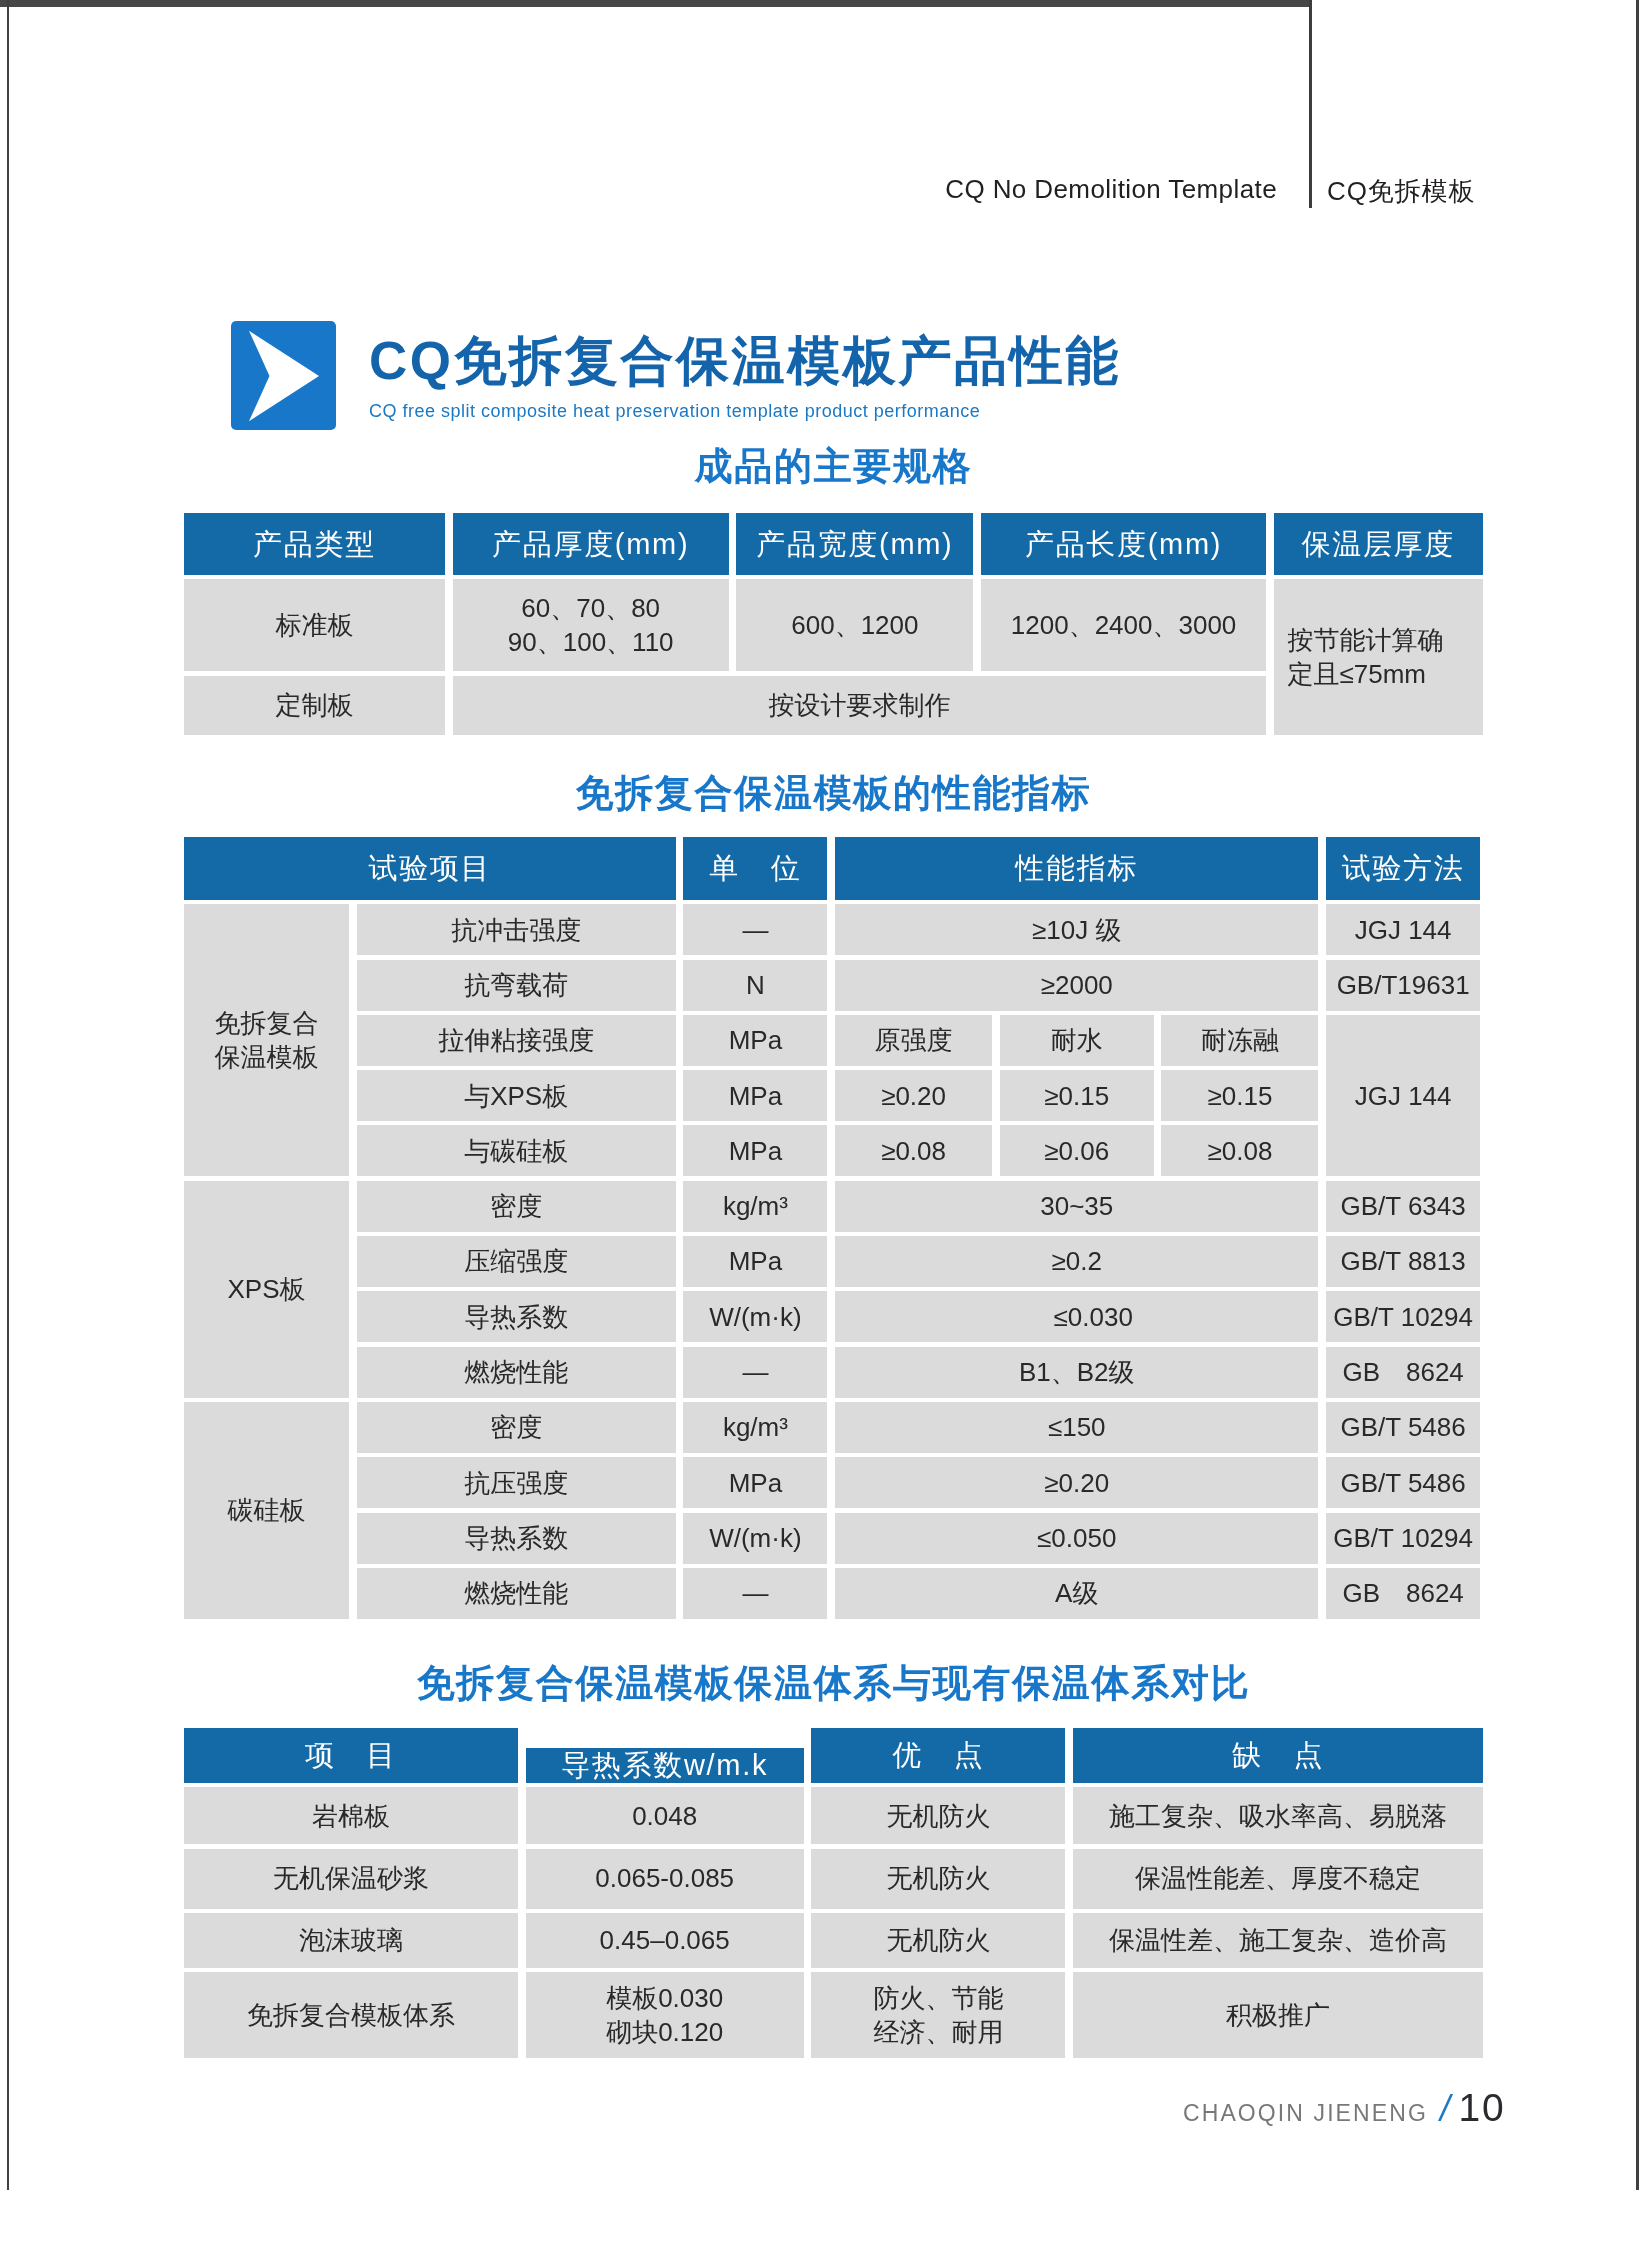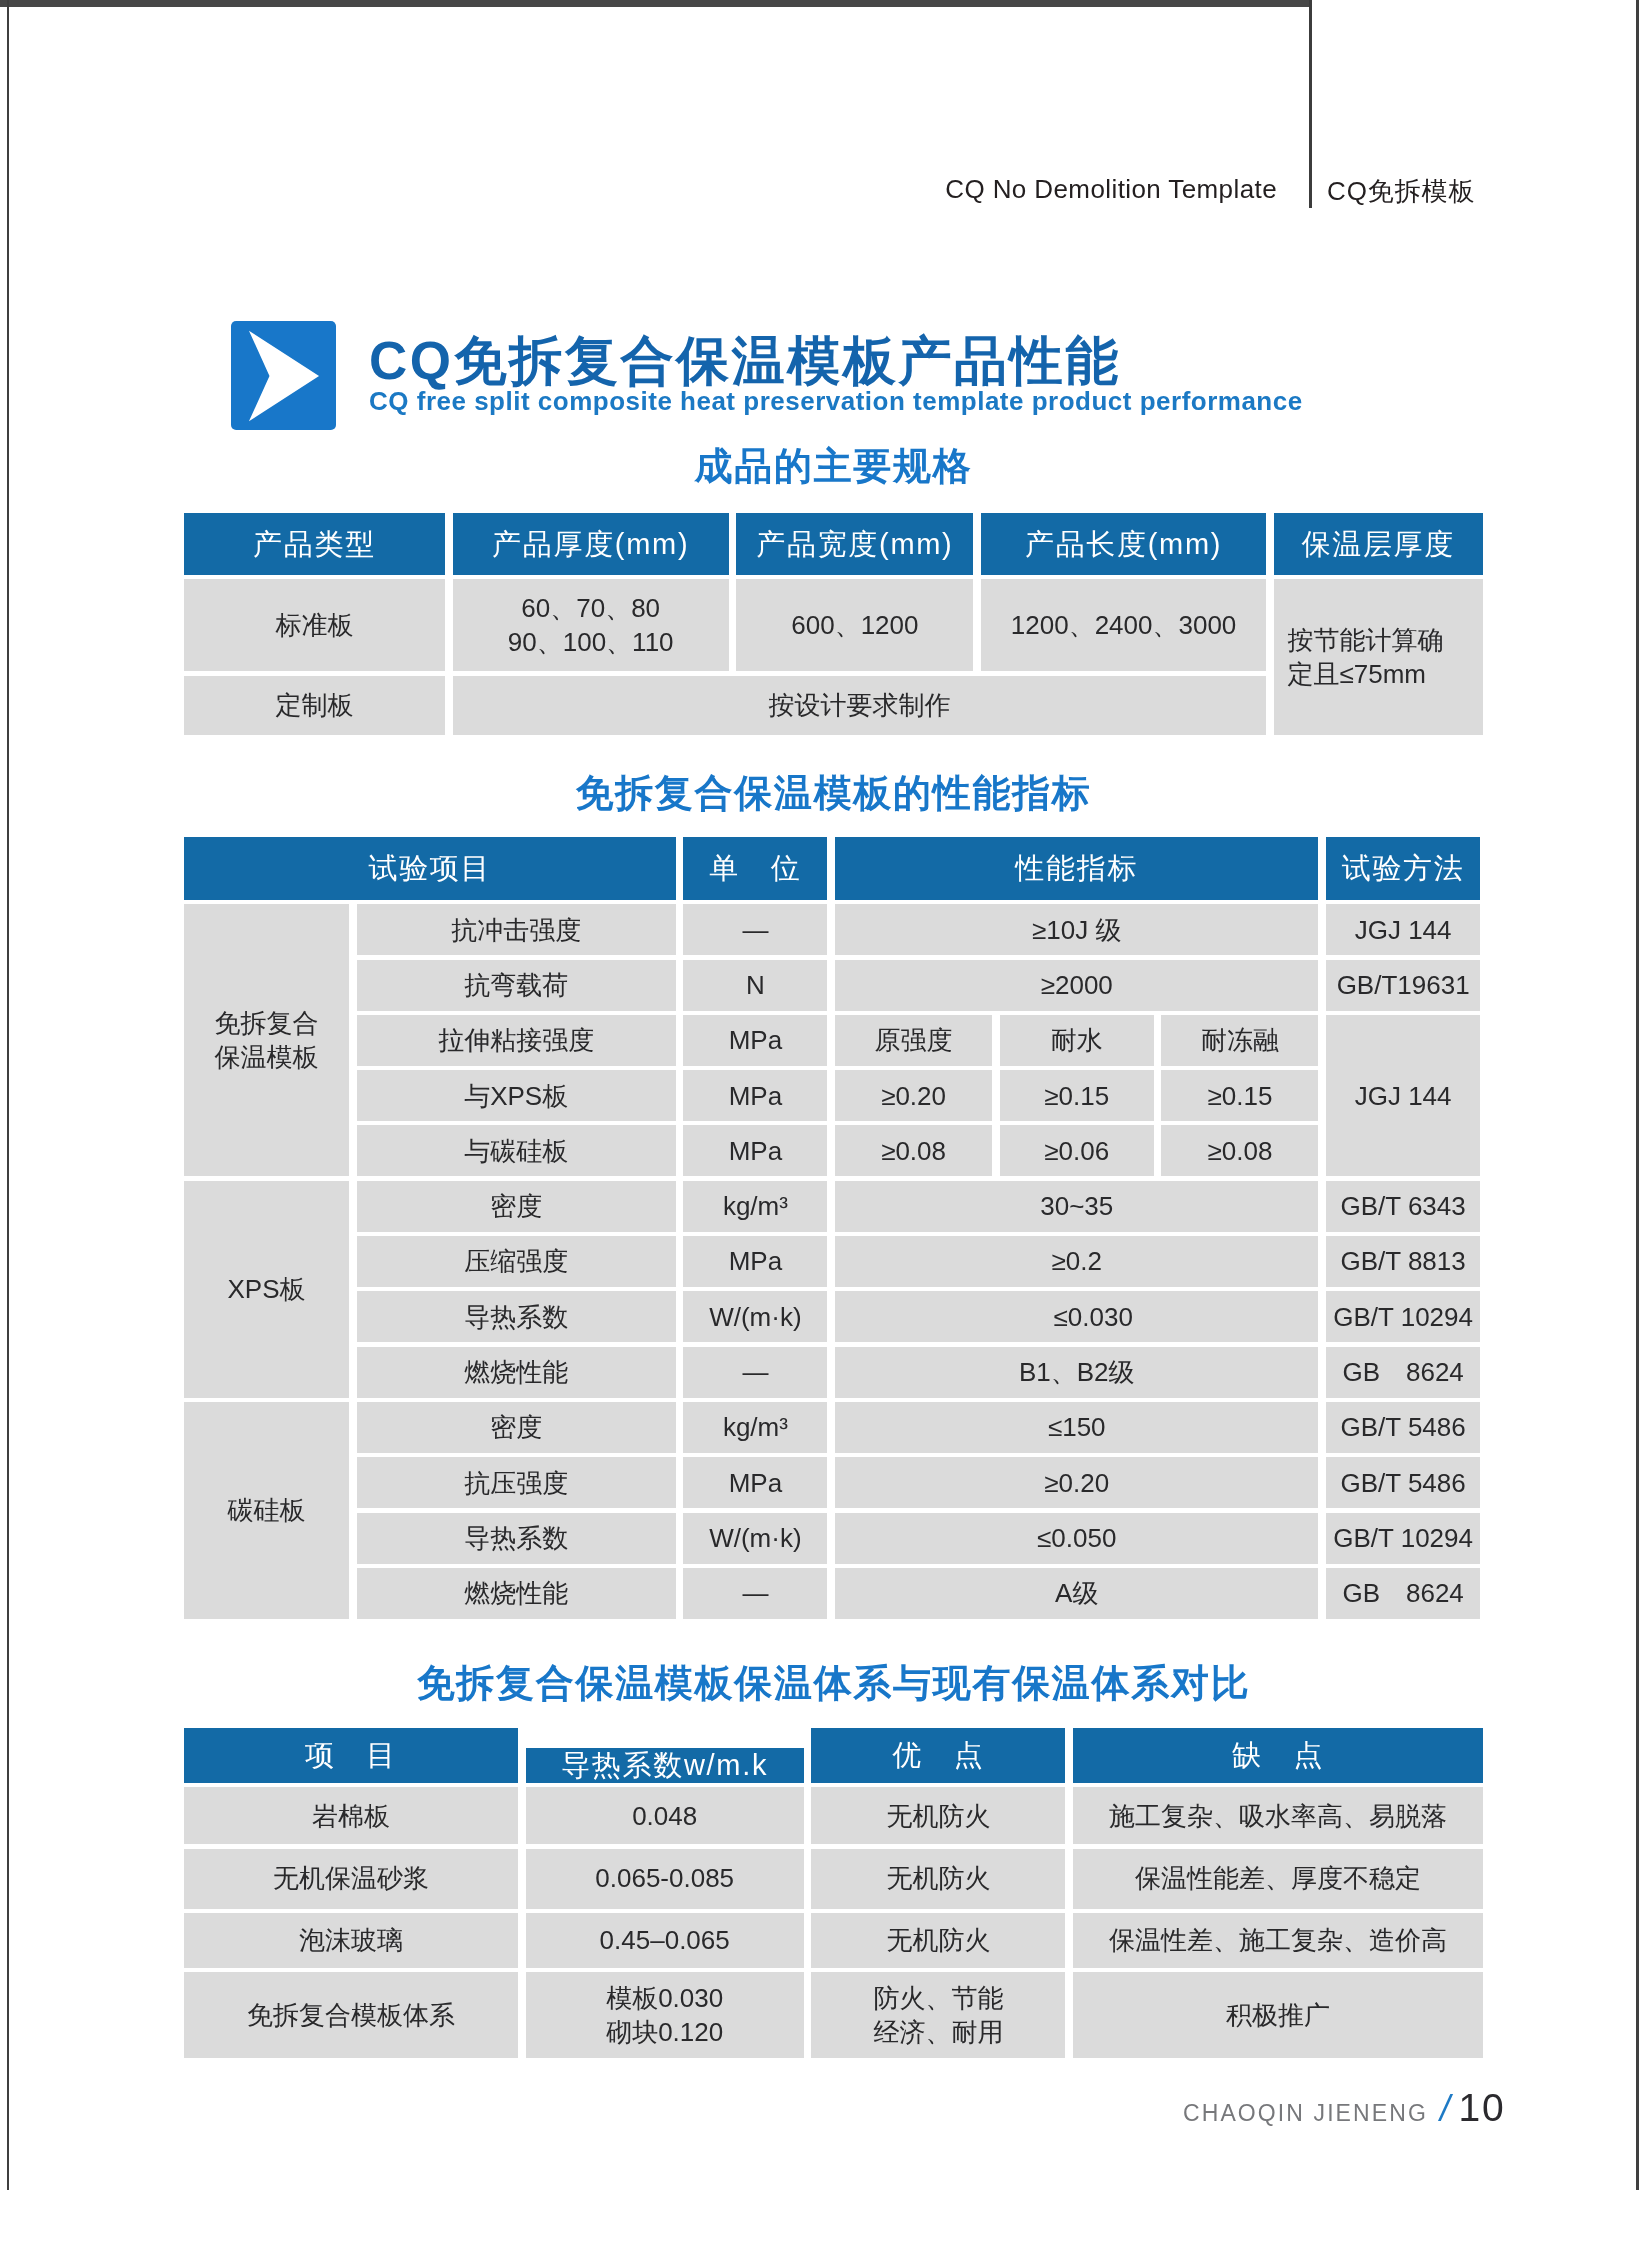--- a/index.html
+++ b/index.html
@@ -17,21 +17,21 @@
 
   
   .rh-en { position:absolute; top:174px; right:369px; font-size:26px; color:#231f20; letter-spacing:0.4px; }
   .rh-zh { position:absolute; top:174px; left:1327px; font-size:26px; color:#231f20; letter-spacing:0.9px; }
 
   
   .logo-box { position:absolute; left:231px; top:321px; width:105px; height:109px;
               background:#1877c9; border-radius:5.1px; display:flex; align-items:center; justify-content:center; }
   .banner-title { position:absolute; left:369px; top:326px; font-size:53px; font-weight:800;
                   color:#1464ac; letter-spacing:2.6px; white-space:nowrap; }
-  .banner-sub   { position:absolute; left:369px; top:386px; font-size:26px; font-weight:700;
+  .banner-sub   { position:absolute; left:369px; top:401px; font-size:18px; font-weight:400;
                   color:#1b79c4; letter-spacing:0.5px; white-space:nowrap; }
 
   .sec-title { position:absolute; left:184px; width:1299px; text-align:center;
                font-family:"Liberation Serif", serif; font-weight:700; font-size:38px;
                color:#1877c9; letter-spacing:1.7px; }
   .sec1 { top:441px; } .sec2 { top:768px; } .sec3 { top:1658px; }
 
   
   .grid { position:absolute; display:grid; gap:4.3px 7.7px; }
   .cell { display:flex; align-items:center; justify-content:center; text-align:center;

